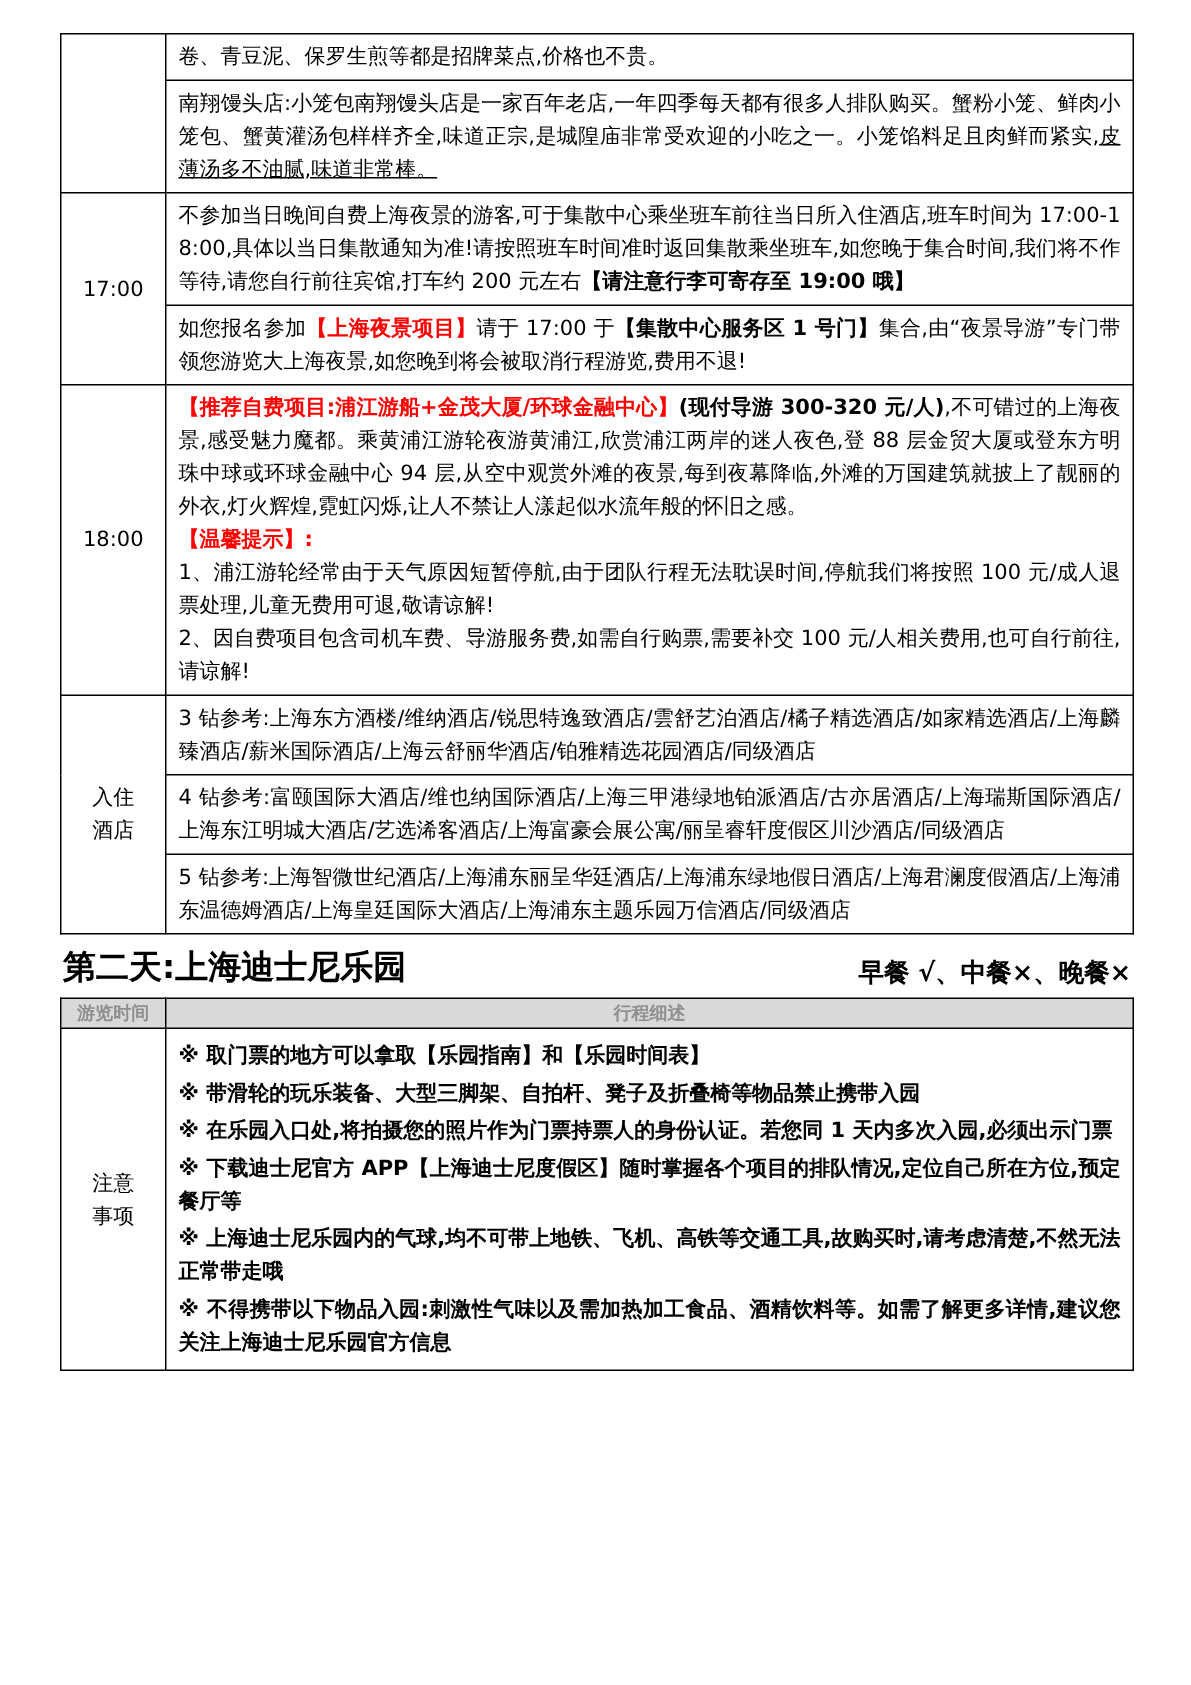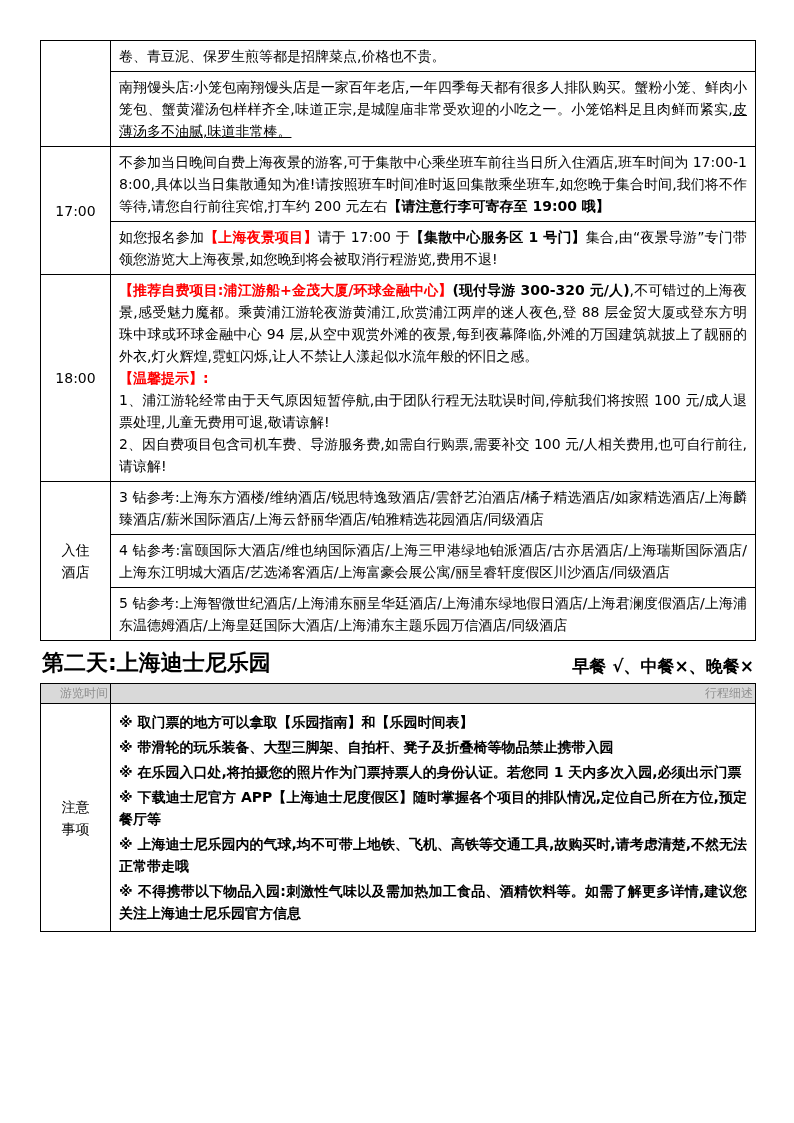--- a/index.html
+++ b/index.html
@@ -4,21 +4,21 @@
 <style>
   html, body { margin: 0; padding: 0; background: #ffffff; }
   body {
     width: 794px; height: 1123px;
     font-family: "DejaVu Sans", "Liberation Sans", sans-serif;
     color: #000;
   }
   .page {
     box-sizing: border-box;
     width: 794px; height: 1123px;
-    padding: 40px 38px 0 40px;
+    padding: 22px 38px 0 40px;
     overflow: hidden;
   }
   table.itin { border-collapse: collapse; width: 100%; table-layout: fixed; }
   table.itin td {
     border: 1px solid #000;
     padding: 4px 8px;
     font-size: 14px;
     line-height: 22px;
     vertical-align: middle;
     word-break: break-all;
@@ -33,25 +33,25 @@
   .u { text-decoration: underline; }
   .day-head {
     display: flex; justify-content: space-between; align-items: flex-end;
     padding: 7px 2px 5px 2px;
   }
   .day-head .t { font-size: 22px; font-weight: bold; }
   .day-head .m { font-size: 17px; font-weight: bold; }
   tr.ghead td {
     background: #d9d9d9;
     color: #8f8f8f;
-    text-align: right;
+    text-align: center;
     font-size: 12px;
     line-height: 15px;
     padding: 2px;
-    font-weight: normal;
+    font-weight: bold;
   }
 </style>
 </head>
 <body>
 
 <div class="page">
 
   <table class="itin">
     <colgroup>
         <col style="width:70px">

